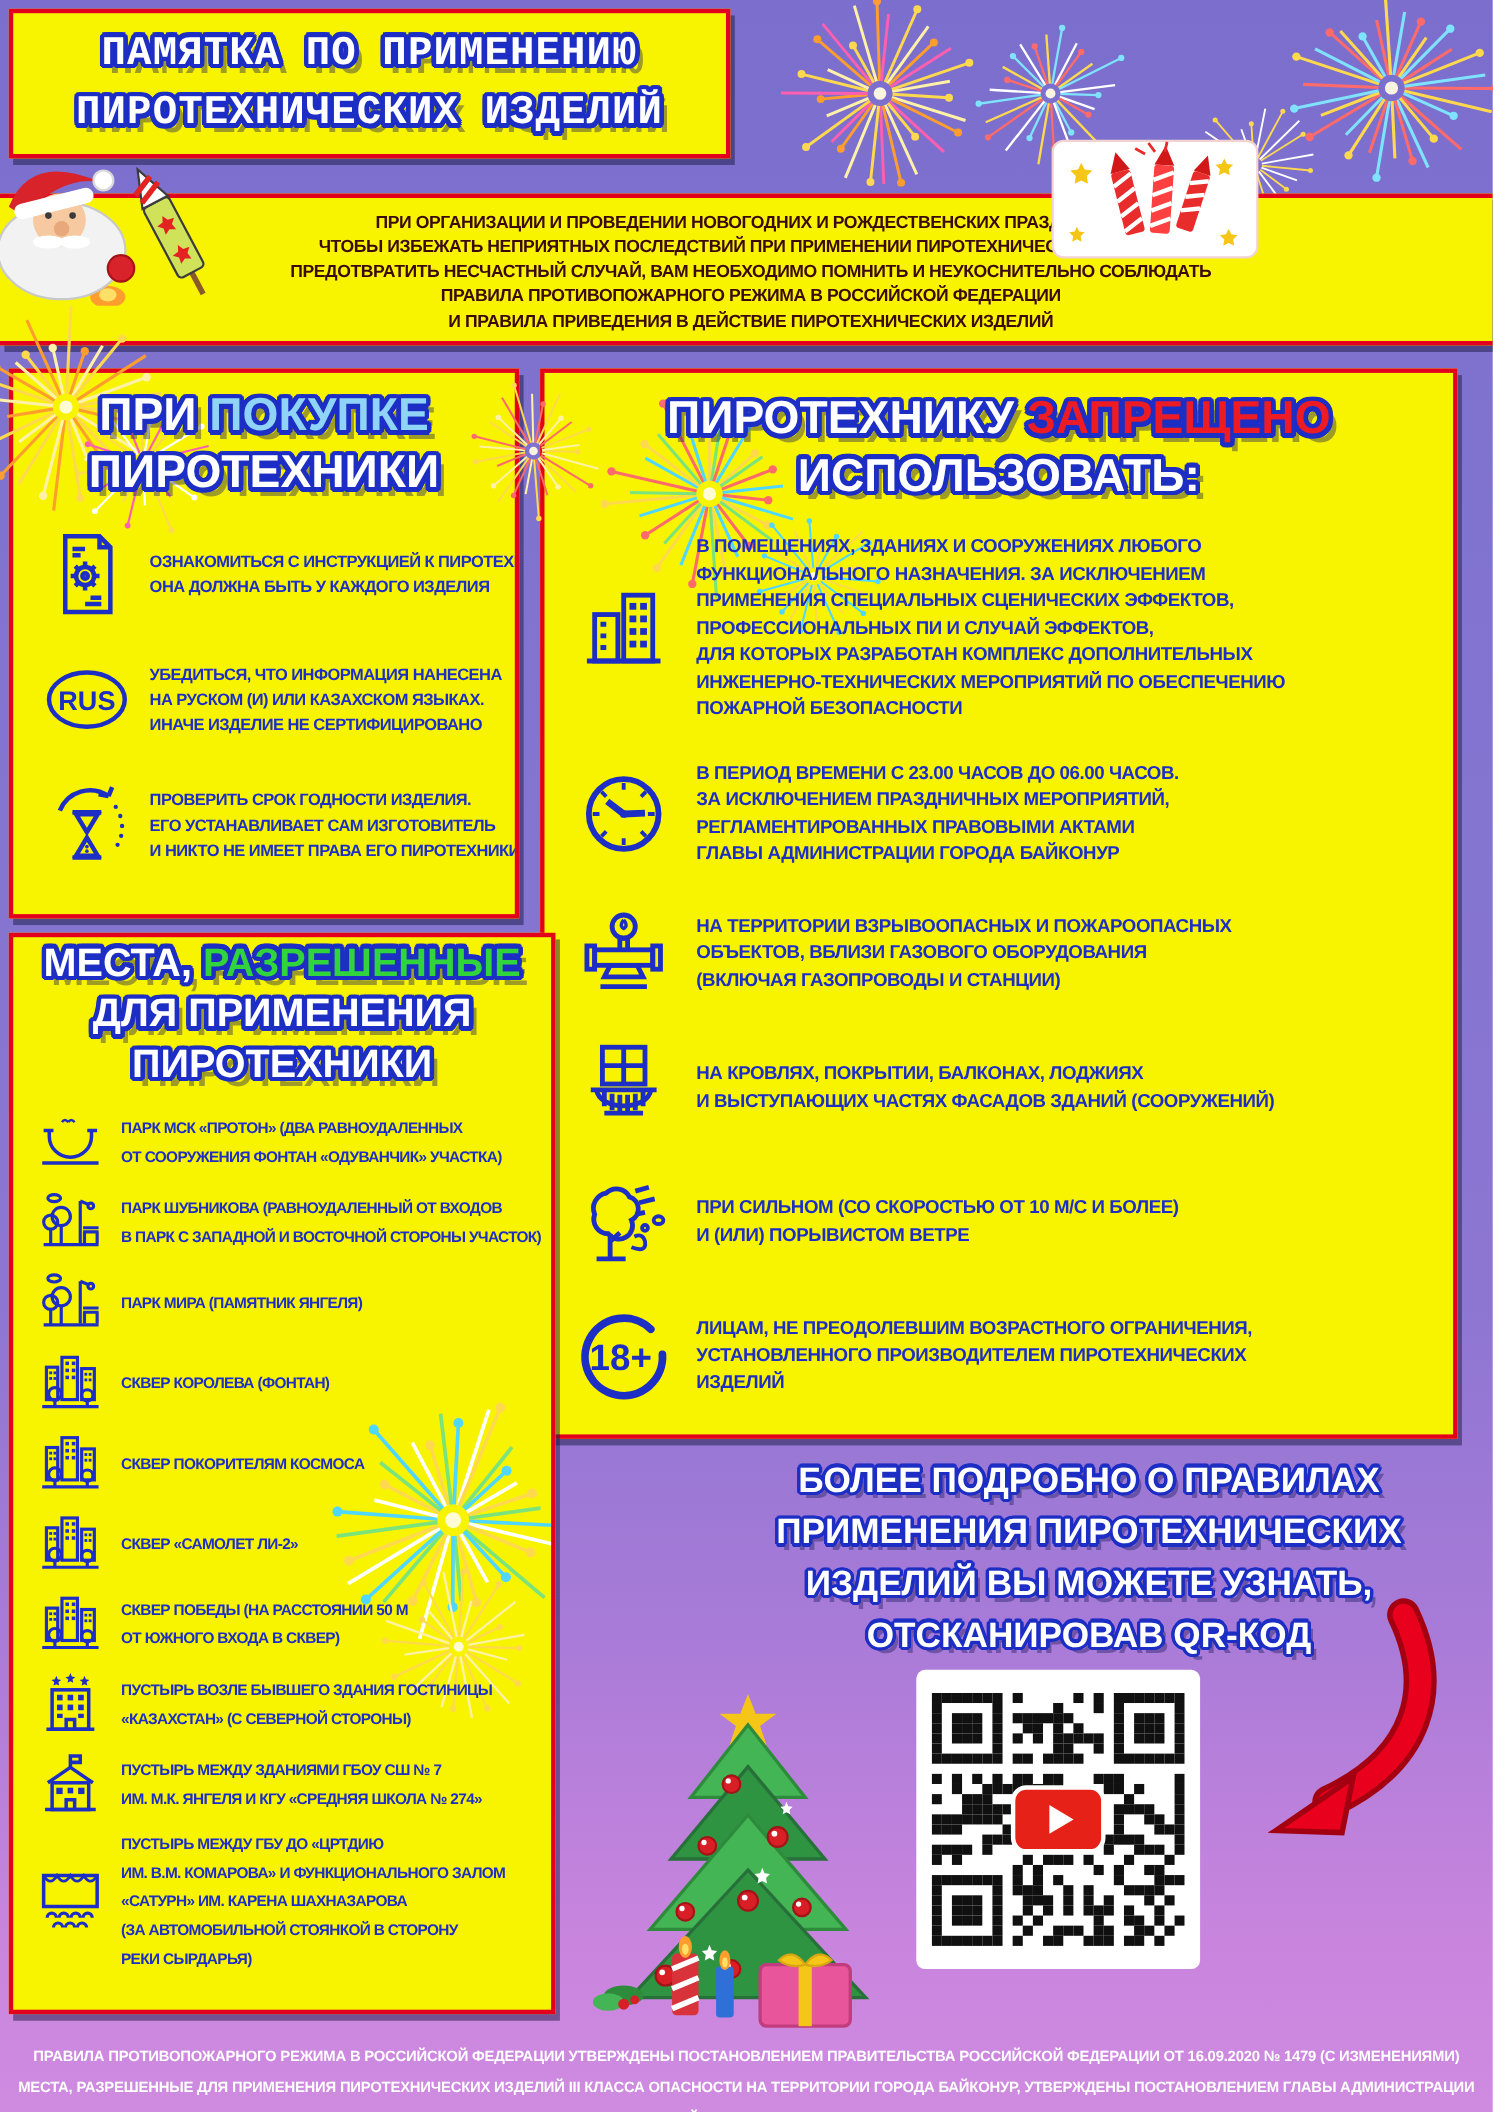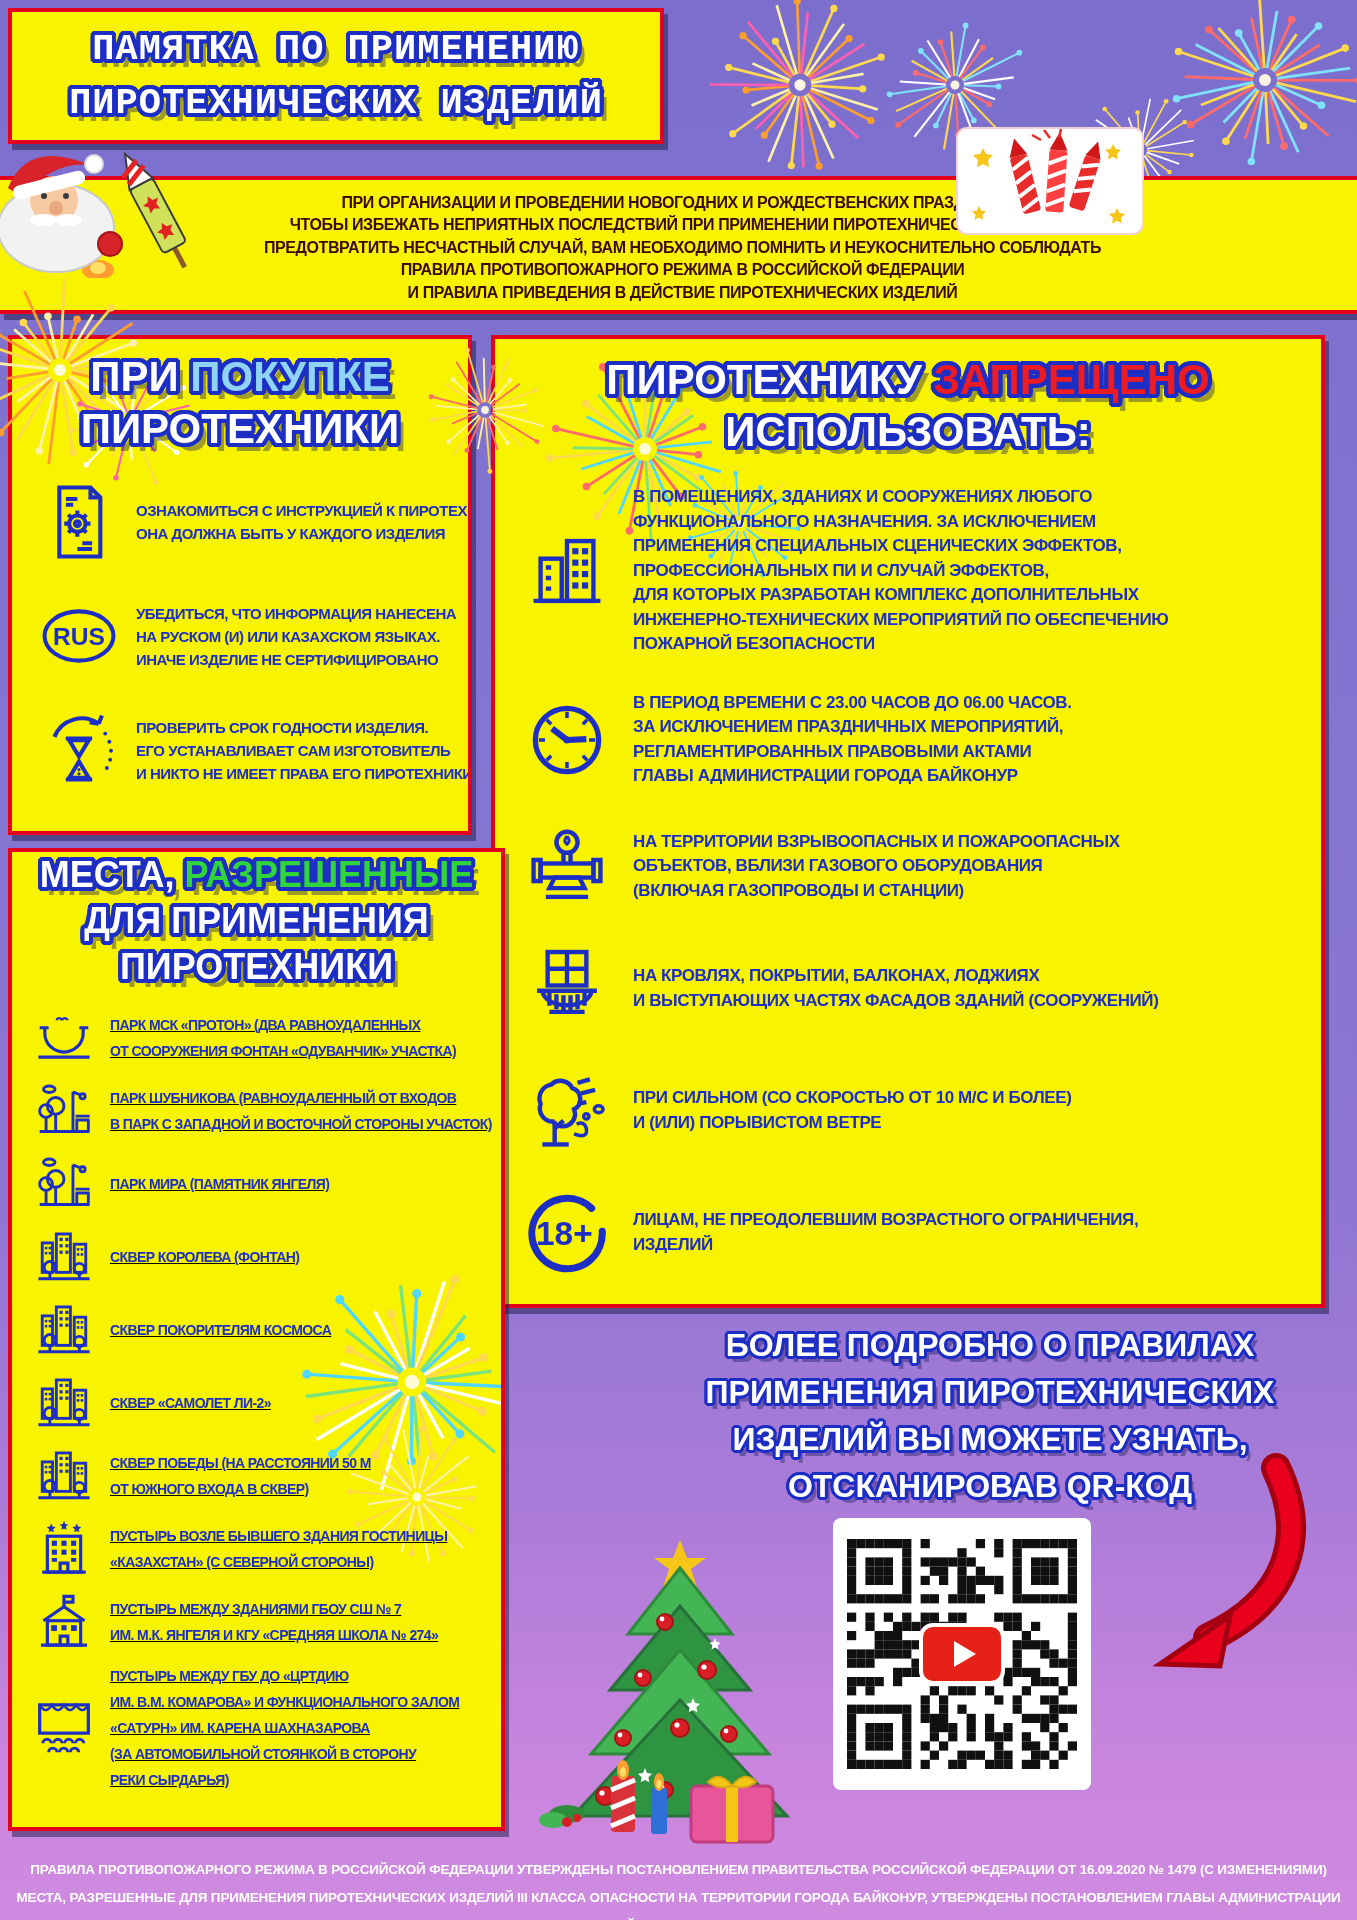--- a/index.html
+++ b/index.html
@@ -62,21 +62,21 @@
   .box-l1 .items{padding:26px 10px 0 26px;}
   .box-l1 .item{margin-bottom:32px;}
   .box-l1 .icn{width:82px;height:82px;margin-right:16px;}
   .box-l1 .txt{font-size:15px;line-height:23px;letter-spacing:-0.5px;}
 
   .box-r1 .items{padding:28px 10px 0 28px;}
   .box-r1 .item{margin-bottom:34px;}
   .box-r1 .icn{width:88px;height:88px;margin-right:22px;}
   .box-r1 .txt{font-size:17px;line-height:24.5px;letter-spacing:-0.4px;}
 
-  .box-l2 .items{padding:16px 20px 0 20px;text-decoration:underline;}
+  .box-l2 .items{padding:16px 20px 0 20px;}
   .box-l2 .item{margin-bottom:9px;min-height:62px;}
   .box-l2 .icn{width:64px;height:64px;margin-right:14px;}
   .box-l2 .txt{font-size:14px;line-height:26px;letter-spacing:-0.6px;}
 
   
   .qr-text{left:630px;top:1322px;width:720px;text-align:center;font-weight:bold;
     font-size:32px;line-height:47px;z-index:4;}
   .qr-box{left:833px;top:1518px;width:258px;height:272px;background:#ffffff;border-radius:8px;
     z-index:4;display:flex;align-items:center;justify-content:center;}
   .yt-badge{position:absolute;left:50%;top:50%;transform:translate(-50%,-50%);
@@ -836,20 +836,21 @@
         <div>И (ИЛИ) ПОРЫВИСТОМ ВЕТРЕ</div>
       </div>
     </div>
     <div class="item">
       <svg class="icn" viewBox="0 0 100 100">
         <path d="M78 22 a40 40 0 1 0 12 26" fill="none" stroke="#1d2ec5" stroke-width="8" stroke-linecap="round"></path>
         <text x="47" y="64" text-anchor="middle" font-family="Liberation Sans, sans-serif" font-size="38" font-weight="bold" fill="#1d2ec5">18+</text>
       </svg>
       <div class="txt">
         <div>ЛИЦАМ, НЕ ПРЕОДОЛЕВШИМ ВОЗРАСТНОГО ОГРАНИЧЕНИЯ,</div>
+        <div>УСТАНОВЛЕННОГО ПРОИЗВОДИТЕЛЕМ ПИРОТЕХНИЧЕСКИХ</div>
         <div>ИЗДЕЛИЙ</div>
       </div>
     </div>
   </div>
 </div>
 
 <div class="abs ybox box-l2">
   <svg class="fw" viewBox="0 0 100 100" style="left:280px;top:390px;width:240px;height:280px">
       <line x1="55.99218821178476" y1="50.30607259685867" x2="90.73214589727817" y2="52.08054106943564" stroke="#4fd7ff" stroke-width="1.4"></line>
       <circle cx="90.73214589727817" cy="52.08054106943564" r="1.9" fill="#4fd7ff"></circle>

